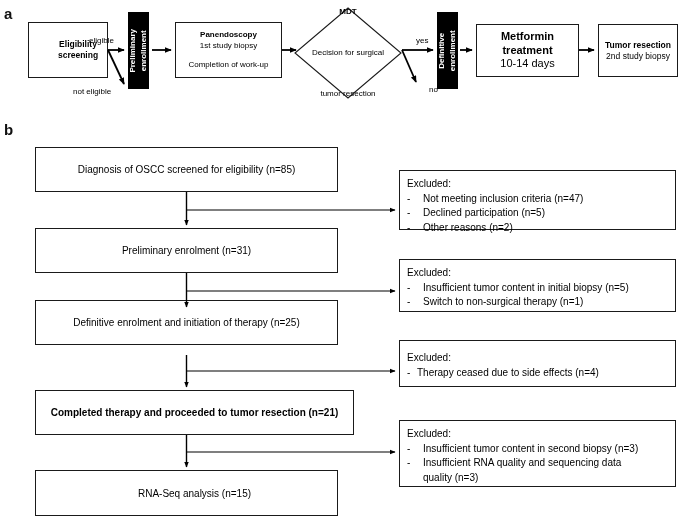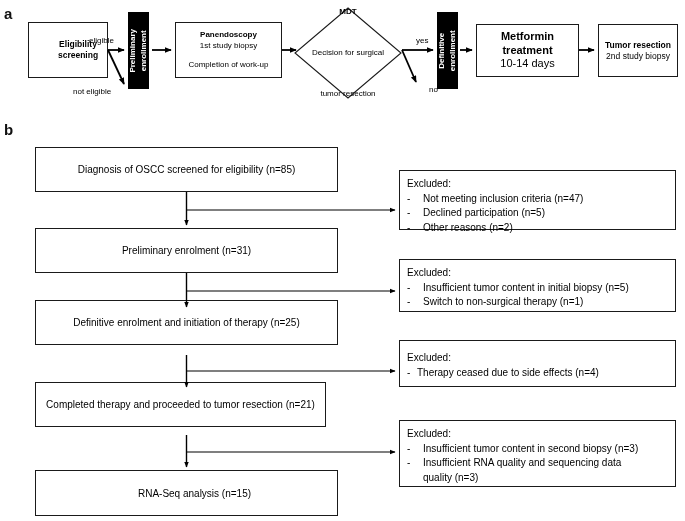--- a/index.html
+++ b/index.html
@@ -212,21 +212,21 @@
   </div>
 
   <div class="bbox" style="left:35px; top:228px; width:303px; height:45px;">
     <span>Preliminary enrolment  (n=31)</span>
   </div>
 
   <div class="bbox" style="left:35px; top:300px; width:303px; height:45px;">
     <span>Definitive  enrolment  and initiation of therapy (n=25)</span>
   </div>
 
-  <div class="bbox" style="left:35px; top:382px; width:291px; height:45px;">
+  <div class="bbox" style="left:35px; top:390px; width:319px; height:45px;font-weight:bold;">
     <span>Completed therapy and proceeded to tumor resection (n=21)</span>
   </div>
 
   <div class="bbox" style="left:35px; top:470px; width:303px; height:46px;padding-left:16px;">
     <span>RNA-Seq  analysis (n=15)</span>
   </div>
 
   <div class="excl" style="left:399px; top:170px; width:277px; height:60px;">
     <span class="head">Excluded:</span>
     <ul>

